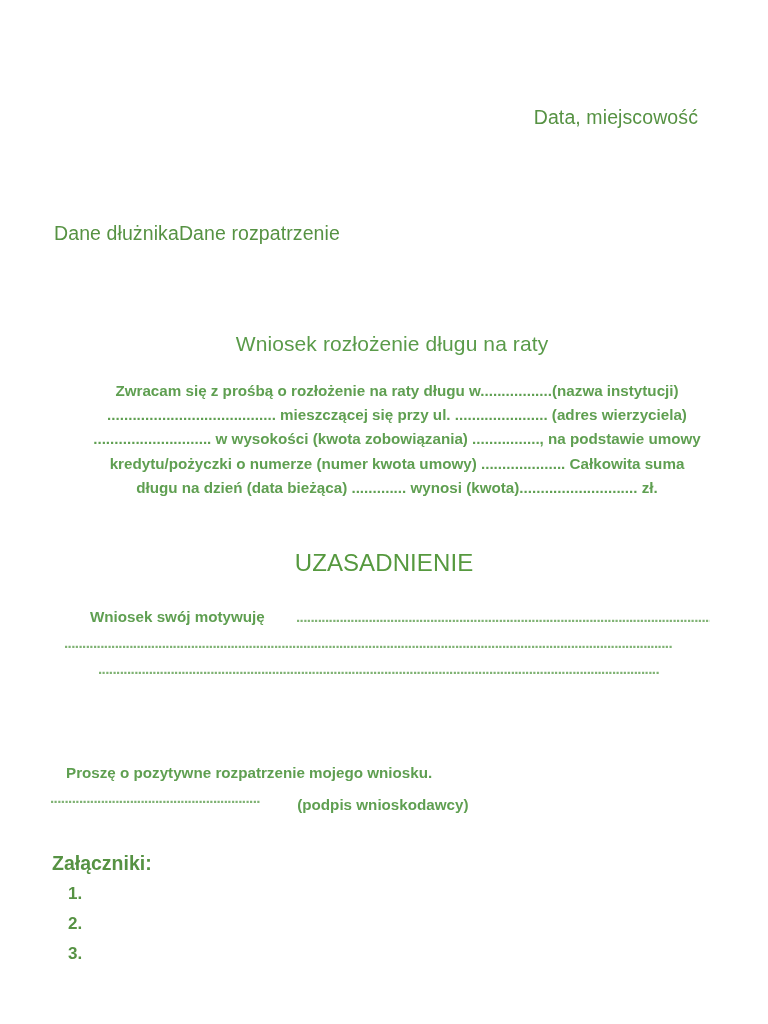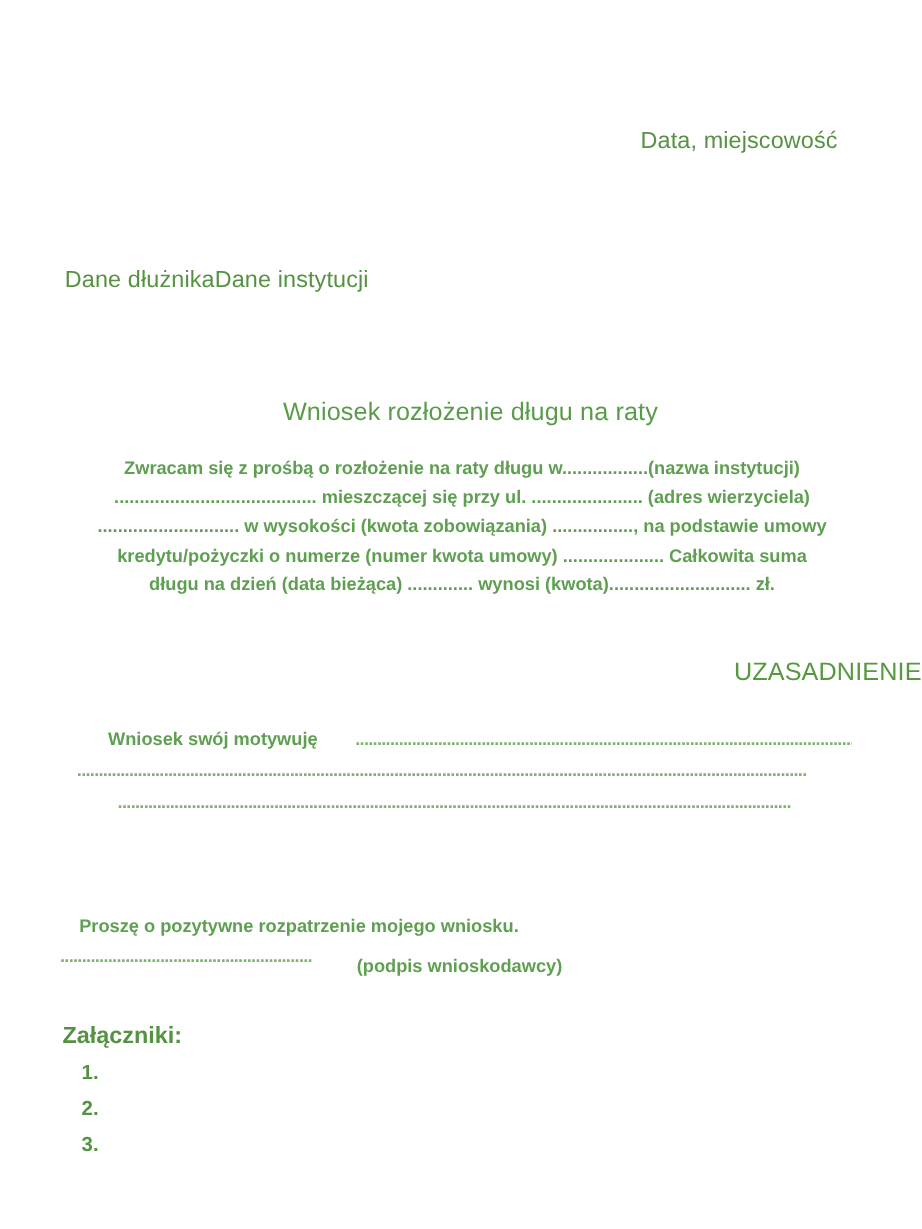--- a/index.html
+++ b/index.html
@@ -59,38 +59,38 @@
     text-align: center;
     font-size: 21px;
     color: #5a9b4a;
     margin-left: 16px;
   }
 
   
   .body-par {
     position: absolute;
     top: 379px;
-    left: 40px;
+    left: 52px;
     width: 690px;
     text-align: center;
     font-size: 15.2px;
     line-height: 24.2px;
     font-weight: bold;
     color: #5f9f51;
   }
   .body-par .ln { display: block; white-space: nowrap; }
 
   
   .section-title {
     position: absolute;
     top: 549px;
     left: 0;
     right: 0;
-    text-align: right;
-    font-size: 21px;
+    text-align: center;
+    font-size: 24px;
     letter-spacing: .6px;
     color: #56993f;
   }
 
   
   .motive {
     position: absolute;
     top: 604px;
     left: 12px;
     width: 768px;
@@ -160,21 +160,21 @@
 <body>
 
 <div class="page">
 
   <div class="date-row">
     <span class="hdr">Data, miejscowość</span>
   </div>
 
   <div class="parties">
     <span class="hdr">Dane dłużnika</span>
-    <span class="hdr">Dane instytucji</span>
+    <span class="hdr">Dane rozpatrzenie</span>
   </div>
 
   <div class="doc-title">
     <span class="hdr" style="color:#5a9b4a">Wniosek rozłożenie długu na raty</span>
   </div>
 
   <div class="body-par">
     <span class="ln">Zwracam się z prośbą o rozłożenie na raty długu w.................(nazwa instytucji)</span>
     <span class="ln">........................................ mieszczącej się przy ul. ...................... (adres wierzyciela)</span>
     <span class="ln">............................ w wysokości (kwota zobowiązania) ................, na podstawie umowy</span>

